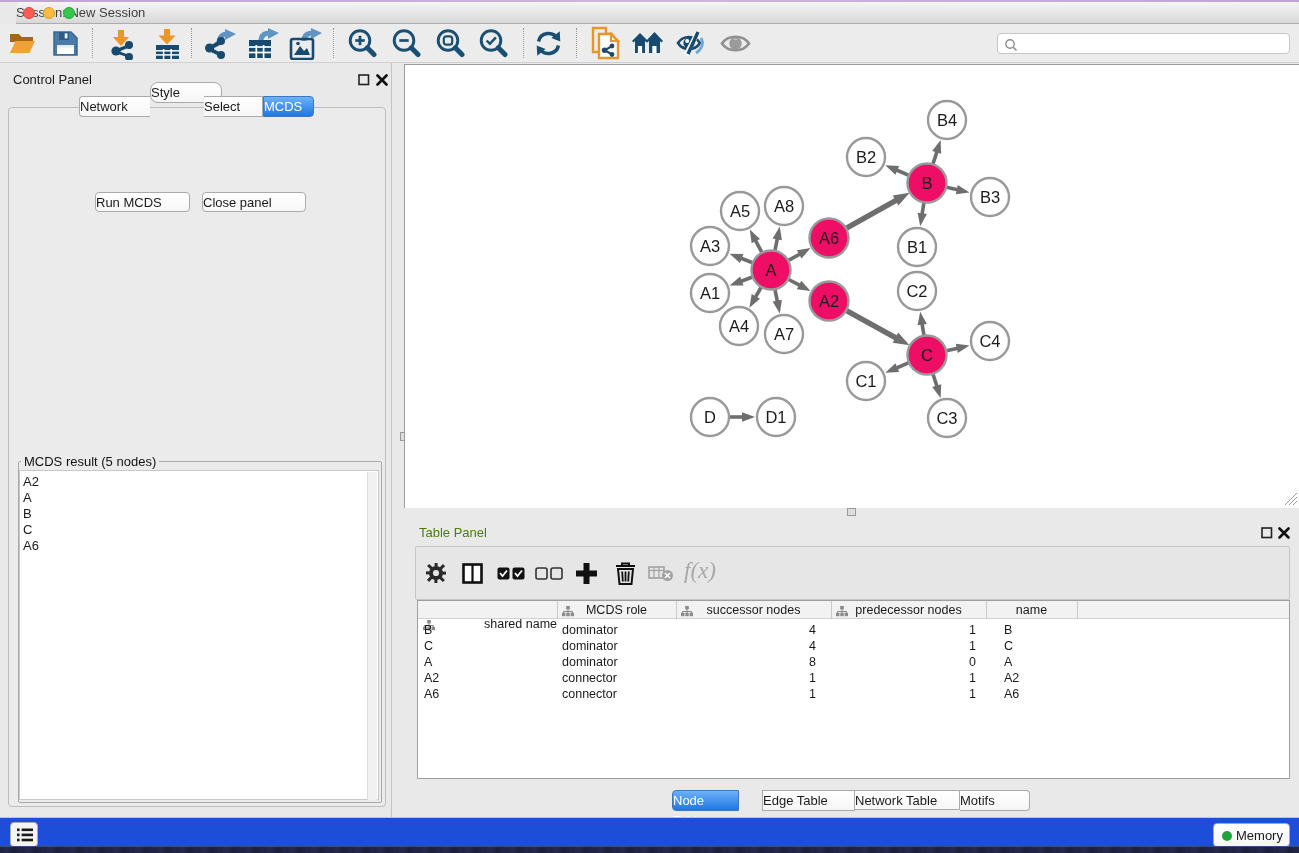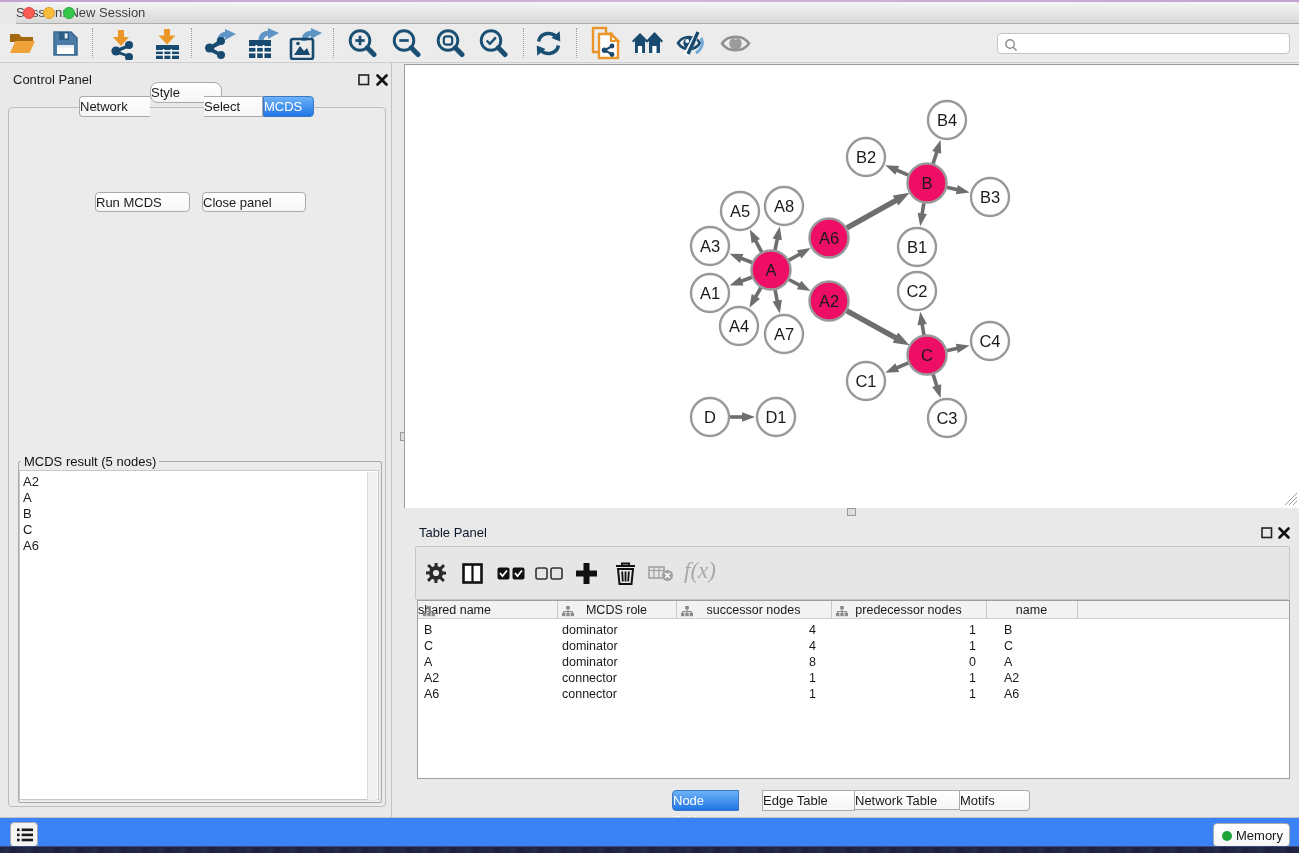--- a/index.html
+++ b/index.html
@@ -280,21 +280,21 @@
 <svg class="abs" style="right:2px;bottom:2px" width="12" height="12" viewBox="0 0 12 12">
       <g stroke="#9a9a9a" stroke-width="1">
         <line x1="12" y1="0" x2="0" y2="12"></line>
         <line x1="12" y1="4" x2="4" y2="12"></line>
         <line x1="12" y1="8" x2="8" y2="12"></line>
       </g>
     </svg>
 </div>
 
 <div class="abs" style="left:404px;top:520px;width:895px;height:297px;background:#e9e9e9">
-<div class="abs" style="left:15px;top:5px;color:#0f172a">Table Panel</div>
+<div class="abs" style="left:15px;top:5px;color:#4d7c0f">Table Panel</div>
 <svg class="abs" style="left:857px;top:7px" width="12" height="12" viewBox="0 0 12 12">
       <rect x="1" y="1" width="9.5" height="9.5" fill="none" stroke="#222" stroke-width="1.6"></rect>
     </svg>
 <svg class="abs" style="left:874px;top:7px" width="12" height="12" viewBox="0 0 12 12">
       <path d="M1.5 1.5 L10.5 10.5 M10.5 1.5 L1.5 10.5" stroke="#111" stroke-width="2.6" stroke-linecap="round"></path>
     </svg>
 
 <div class="abs" style="left:11px;top:26px;width:875px;height:54px;background:#e6e6e6;border:1px solid #c6c6c6;border-radius:2px">
 <svg class="abs" style="left:10px;top:16px" width="20" height="20" viewBox="0 0 20 20">
         <g fill="#2a2a2a">
@@ -351,21 +351,21 @@
 <div class="abs" style="left:268px;top:11px;width:60px;height:36px;color:#a8a8a8;font-family:'Liberation Serif',serif;font-style:italic;font-size:23px">f(x)</div>
 </div>
 
 <div class="abs" style="left:13px;top:80px;width:873px;height:179px;background:#fff;border:1px solid #9e9e9e;font-size:12.5px">
 <div class="abs" style="left:0;top:0;width:871px;height:18px;background:#f2f2f2;border-bottom:1px solid #d2d2d2">
 <div class="abs" style="left:139px;top:0;height:18px;border-left:1px solid #c9c9c9"></div>
 <div class="abs" style="left:258px;top:0;height:18px;border-left:1px solid #c9c9c9"></div>
 <div class="abs" style="left:413px;top:0;height:18px;border-left:1px solid #c9c9c9"></div>
 <div class="abs" style="left:568px;top:0;height:18px;border-left:1px solid #c9c9c9"></div>
 <div class="abs" style="left:659px;top:0;height:18px;border-left:1px solid #c9c9c9"></div>
-<div class="abs" style="left:0;top:2px;width:139px;text-align:left"><svg class="hdricon" width="12" height="11" viewBox="0 0 12 11">
+<div class="abs" style="left:0;top:16px;width:139px;text-align:right"><svg class="hdricon" width="12" height="11" viewBox="0 0 12 11">
             <g fill="#8a8a8a">
               <rect x="4.2" y="0" width="3.6" height="3.4"></rect>
               <rect x="0" y="6.8" width="3.4" height="3.4"></rect>
               <rect x="4.3" y="6.8" width="3.4" height="3.4"></rect>
               <rect x="8.6" y="6.8" width="3.4" height="3.4"></rect>
               <path d="M5.5 3 h1 v3 h-1 z M1.2 5 h9.6 v1 H1.2 z M1.2 5 h1 v2 h-1 z M5.5 5 h1 v2 h-1 z M9.8 5 h1 v2 h-1 z"></path>
             </g>
           </svg>shared name</div>
 <div class="abs" style="left:139px;top:2px;width:119px;text-align:center"><svg class="hdricon" width="12" height="11" viewBox="0 0 12 11">
             <g fill="#8a8a8a">
@@ -402,21 +402,21 @@
 <div class="abs" style="left:413px;top:21px;width:145px;line-height:16px;text-align:right">1<br>1<br>0<br>1<br>1</div>
 <div class="abs" style="left:586px;top:21px;line-height:16px">B<br>C<br>A<br>A2<br>A6</div>
 </div>
 
 <div class="btn bluebtn" style="left:268px;top:270px;width:67px;height:21px;line-height:20px;border-radius:4px 0 0 4px">Node Table</div>
 <div class="btn" style="left:358px;top:270px;width:93px;height:21px;line-height:20px;border-radius:0">Edge Table</div>
 <div class="btn" style="left:451px;top:270px;width:105px;height:20px;line-height:20px;border-radius:0;border-left:none">Network Table</div>
 <div class="btn" style="left:556px;top:270px;width:70px;height:21px;line-height:20px;border-radius:0 4px 4px 0;border-left:none">Motifs</div>
 </div>
 
-<div class="abs" style="left:0;top:817px;width:1299px;height:29px;background:#3b82f6;border-top:1px solid #c2c2c2">
+<div class="abs" style="left:0;top:817px;width:1299px;height:29px;background:#1d4ed8;border-top:1px solid #c2c2c2">
 <div class="btn" style="left:10px;top:4px;width:28px;height:25px;background:#f4f4f4">
 <svg style="position:absolute;left:6px;top:5px" width="16" height="14" viewBox="0 0 16 14">
         <g fill="#1a1a1a">
           <rect x="0" y="0.5" width="2.6" height="2.6"></rect>
           <rect x="4.6" y="0.5" width="11.4" height="2.6"></rect>
           <rect x="0" y="5.6" width="2.6" height="2.6"></rect>
           <rect x="4.6" y="5.6" width="11.4" height="2.6"></rect>
           <rect x="0" y="10.7" width="2.6" height="2.6"></rect>
           <rect x="4.6" y="10.7" width="11.4" height="2.6"></rect>
         </g>

